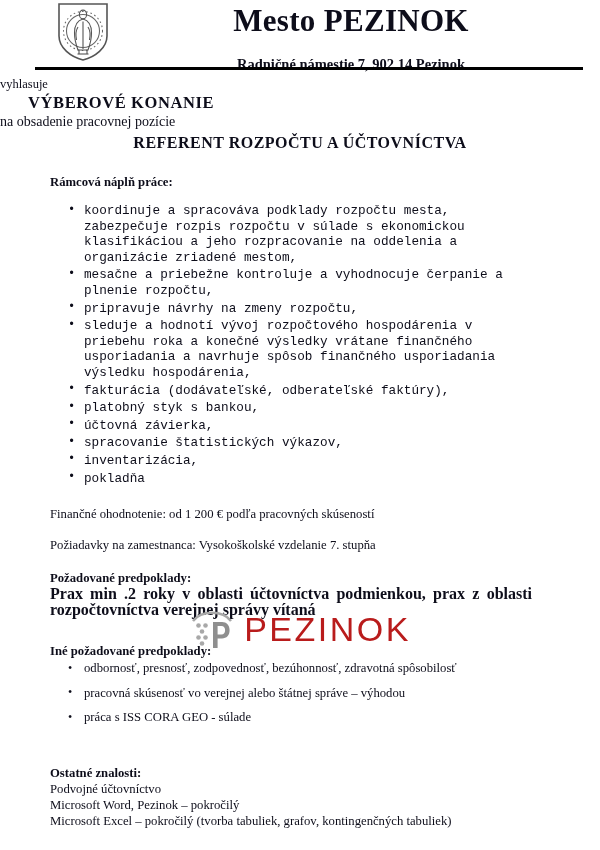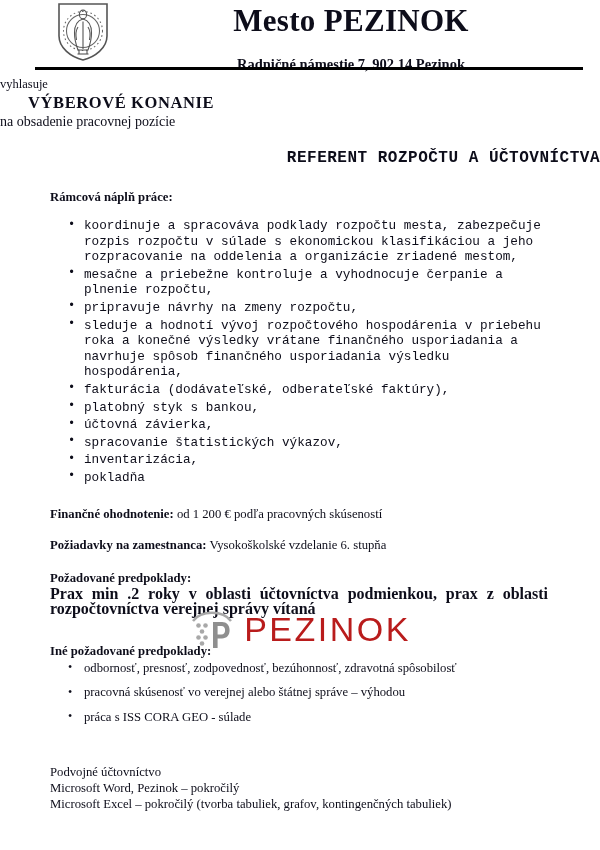--- a/index.html
+++ b/index.html
@@ -85,44 +85,43 @@
     margin-top: 1px;
     padding-left: 28px;
   }
   .announce .sub {
     font-size: 14px;
     line-height: 16px;
     margin-top: 1px;
   }
 
   .position-title {
-    text-align: right;
+    text-align: center;
     font-size: 16px;
     font-weight: bold;
     letter-spacing: 0.5px;
-    margin-top: 19px;
-    font-family: Liberation Mono, monospace;
+    margin-top: 4px;
   }
 
   
   .body-block {
     margin-left: 50px;
-    margin-right: 52px;
+    margin-right: 68px;
   }
   .sec-head {
     font-size: 12.7px;
     font-weight: bold;
     line-height: 16px;
   }
   .sec-line {
     font-size: 12.7px;
     line-height: 16px;
   }
   .sec-line .lead {
-    font-weight: bold;
+    font-weight: normal;
   }
 
   ul.duties {
     list-style: none;
     margin: 13px 0 0 0;
     padding: 0;
   }
   ul.duties > li {
     position: relative;
     padding-left: 34px;
@@ -258,39 +257,40 @@
 
     <div class="sec-line">
       <span class="lead">Finančné ohodnotenie:</span>
       <span>od 1 200 € podľa pracovných skúseností</span>
     </div>
 
     <div class="gap-between"></div>
 
     <div class="sec-line">
       <span class="lead">Požiadavky na zamestnanca:</span>
-      <span>Vysokoškolské vzdelanie 6. stupňa</span>
+      <span>Vysokoškolské vzdelanie 7. stupňa</span>
     </div>
 
     <div class="gap-pre-req"></div>
 
     <div class="sec-head">Požadované predpoklady:</div>
     <div class="justified">Prax min .2 roky v oblasti účtovníctva podmienkou, prax z oblasti rozpočtovníctva verejnej správy vítaná</div>
 
     <div class="gap-pre-other"></div>
 
     <div class="sec-head">Iné požadované predpoklady:</div>
     <ul class="other">
       <li>odbornosť, presnosť, zodpovednosť, bezúhonnosť, zdravotná spôsobilosť</li>
       <li>pracovná skúsenosť vo verejnej alebo štátnej správe – výhodou</li>
       <li>práca s ISS CORA GEO - súlade</li>
     </ul>
 
     <div class="gap-pre-skills"></div>
 
+    <div class="sec-head">Ostatné znalosti:</div>
     <div class="sec-line">Podvojné účtovníctvo</div>
     <div class="sec-line">Microsoft Word, Pezinok – pokročilý</div>
     <div class="sec-line">Microsoft Excel – pokročilý (tvorba tabuliek, grafov, kontingenčných tabuliek)</div>
 
   </div>
 
   <div class="watermark">
     <svg class="wm-mark" viewBox="0 0 46 42" xmlns="http://www.w3.org/2000/svg">
       <path d="M4,13 C12,2 34,2 42,13" fill="none" stroke="#a8a8a8" stroke-width="2.4"></path>
       <g fill="#a8a8a8">

